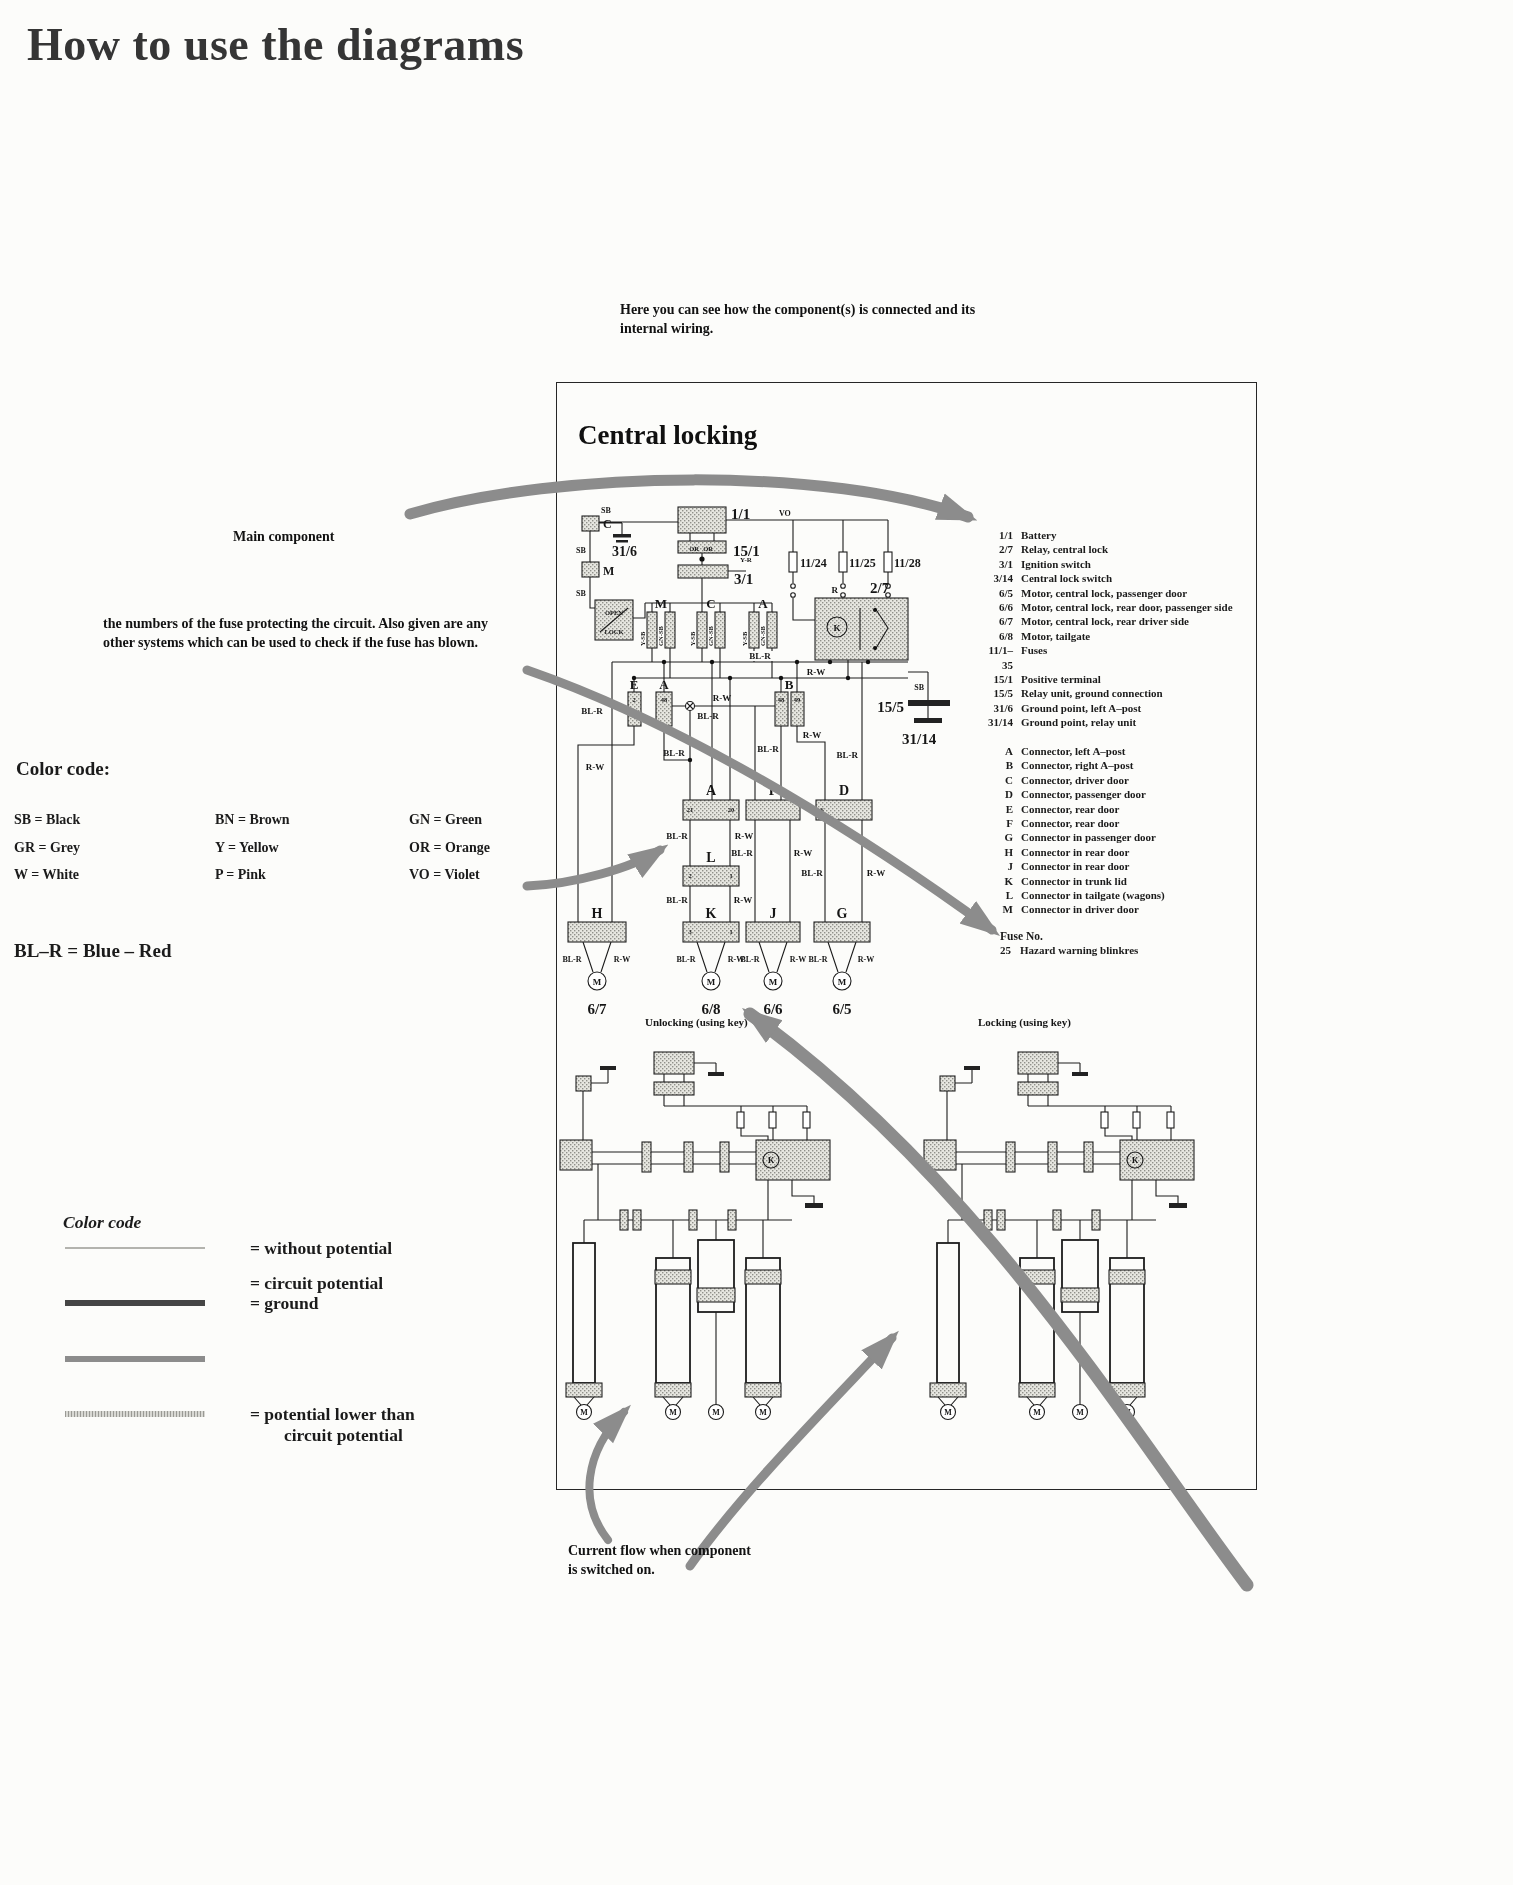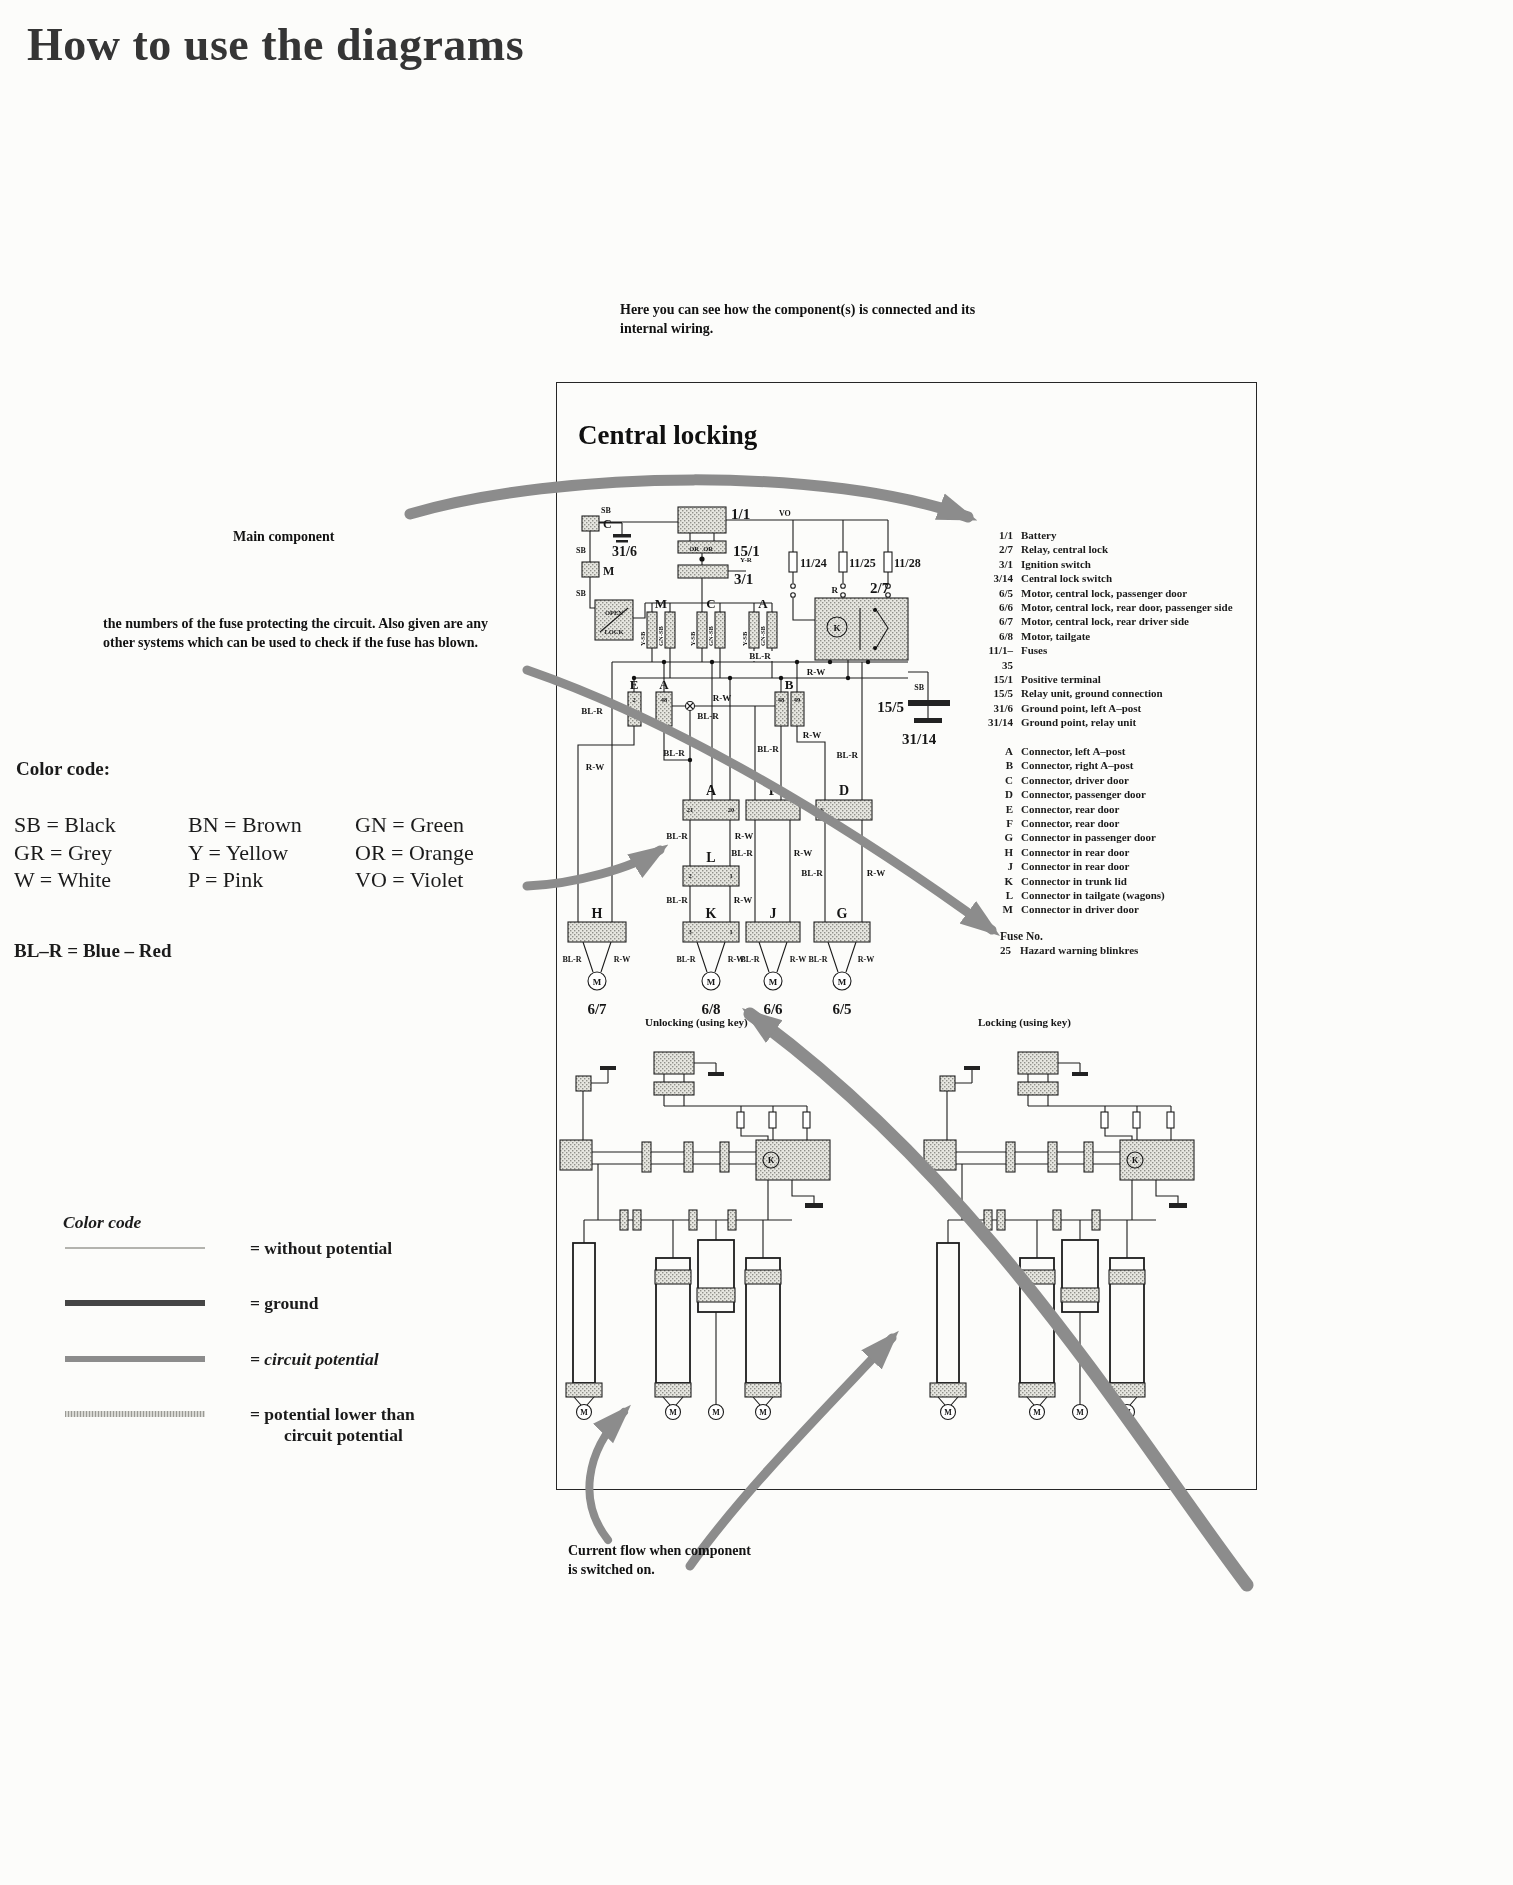--- a/index.html
+++ b/index.html
@@ -2,21 +2,21 @@
 <html><head>
 <meta charset="utf-8">
 <style>
   * { margin:0; padding:0; box-sizing:border-box; }
   html,body { width:1513px; height:1885px; }
   body { position:relative; background:#fcfcfa; font-family:"Liberation Serif", serif; color:#1b1b1b; overflow:hidden; }
   .abs { position:absolute; }
   .title { font-size:46px; font-weight:bold; color:#353535; letter-spacing:.5px; }
   .callout { font-weight:bold; font-size:14px; line-height:1.37; color:#121212; }
   .cc-heading { font-size:19px; font-weight:bold; }
-  .cc-row { display:flex; height:27.5px; font-size:22px; font-weight:normal; }
+  .cc-row { display:flex; height:27.5px; font-size:14px; font-weight:bold;gap:27px; }
   .cc-c1 { width:174px; } .cc-c2 { width:167px; } .cc-c3 { flex:1; }
   .cc-extra { font-size:19px; font-weight:bold; }
   .legend-heading { font-size:17.5px; font-weight:bold;font-style:italic; }
   .legend-label { font-size:17.5px; font-weight:bold; }
   .legend-line { position:absolute; width:140px; }
   .ll-thin { height:2px; background:#b3b3ae; }
   .ll-ground { height:6px; background:#454545; }
   .ll-circuit { height:6px; background:#8c8c8c; }
   .ll-lower { height:6px; background-image:repeating-linear-gradient(90deg,#9a9a95 0 1px,#d8d8d3 1px 3px); }
   .diagram-box { border:1.6px solid #262626; z-index:0; }
@@ -75,21 +75,21 @@
 
   </div>
 <div class="abs cc-extra txt" style="left:14px; top:940px;">BL–R = Blue – Red</div>
 
 <div class="abs legend-heading txt" style="left:63px; top:1212px;">Color code</div>
 <div class="legend-line ll-thin txt" style="left:65px; top:1247px;"></div>
 <div class="abs legend-label txt" style="left:250px; top:1238px;">= without potential</div>
 <div class="legend-line ll-ground txt" style="left:65px; top:1300px;"></div>
 <div class="abs legend-label txt" style="left:250px; top:1293px;">= ground</div>
 <div class="legend-line ll-circuit txt" style="left:65px; top:1356px;"></div>
-<div class="abs legend-label txt" style="left:250px; top:1349px;font-style:italic;">= circuit potential</div>
+<div class="abs legend-label txt" style="left:250px; top:1273px;">= circuit potential</div>
 <div class="legend-line ll-lower txt" style="left:65px; top:1411px;"></div>
 <div class="abs legend-label txt" style="left:250px; top:1404px;">
   <div>= potential lower than</div>
   <div style="padding-left:22px;text-align:center;">circuit potential</div>
 </div>
 
 <div class="abs diagram-box" style="left:556px; top:382px; width:701px; height:1108px;"></div>
 <div class="abs diagram-heading" style="left:578px; top:420px;">Central locking</div>
 
 <div class="abs list" style="left:983px; top:528px;">

